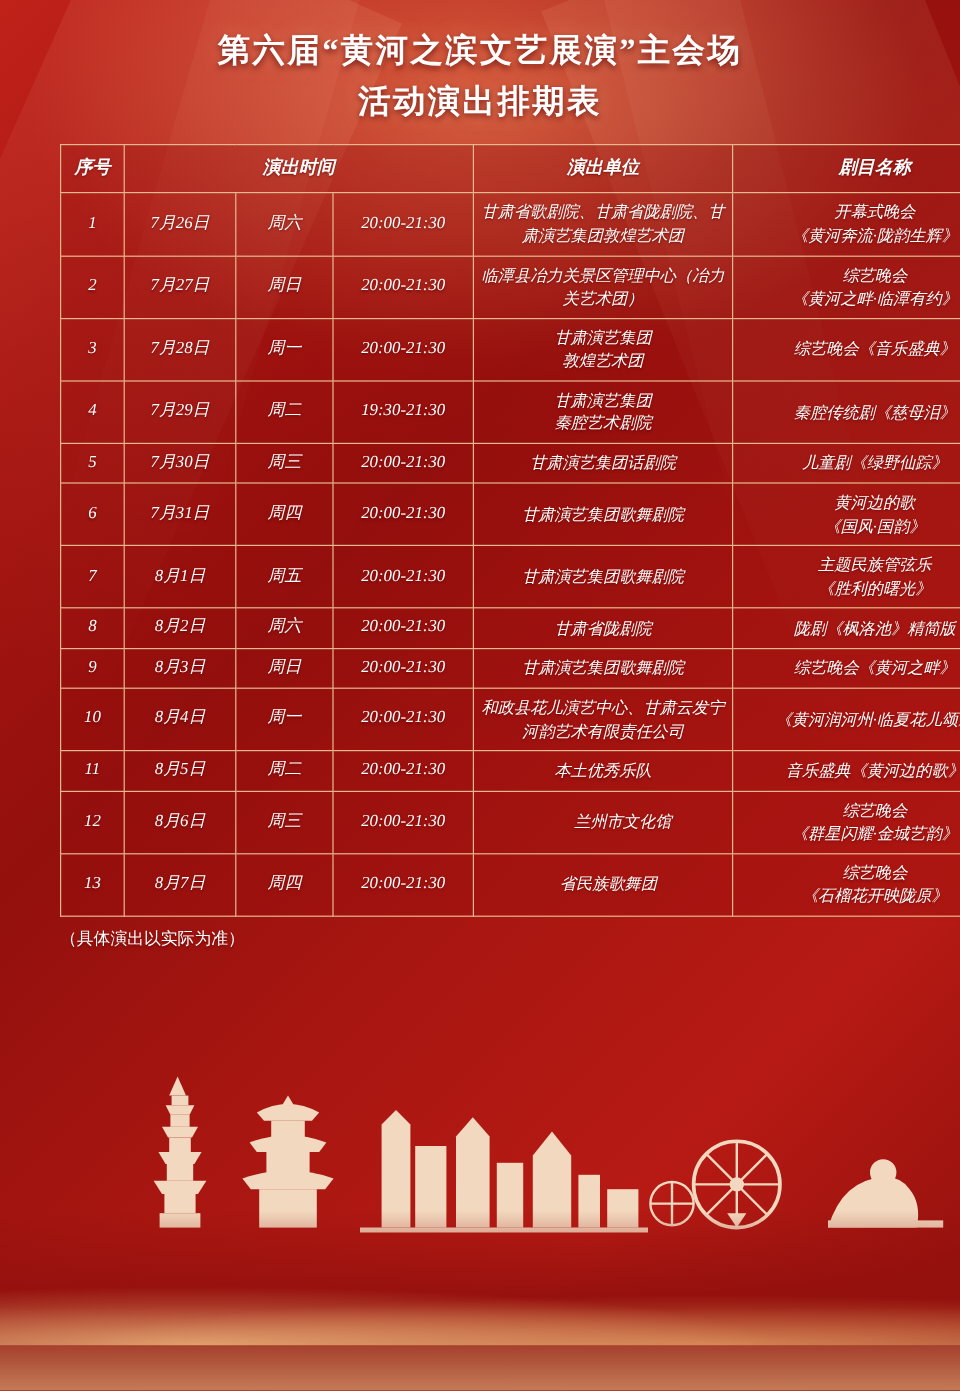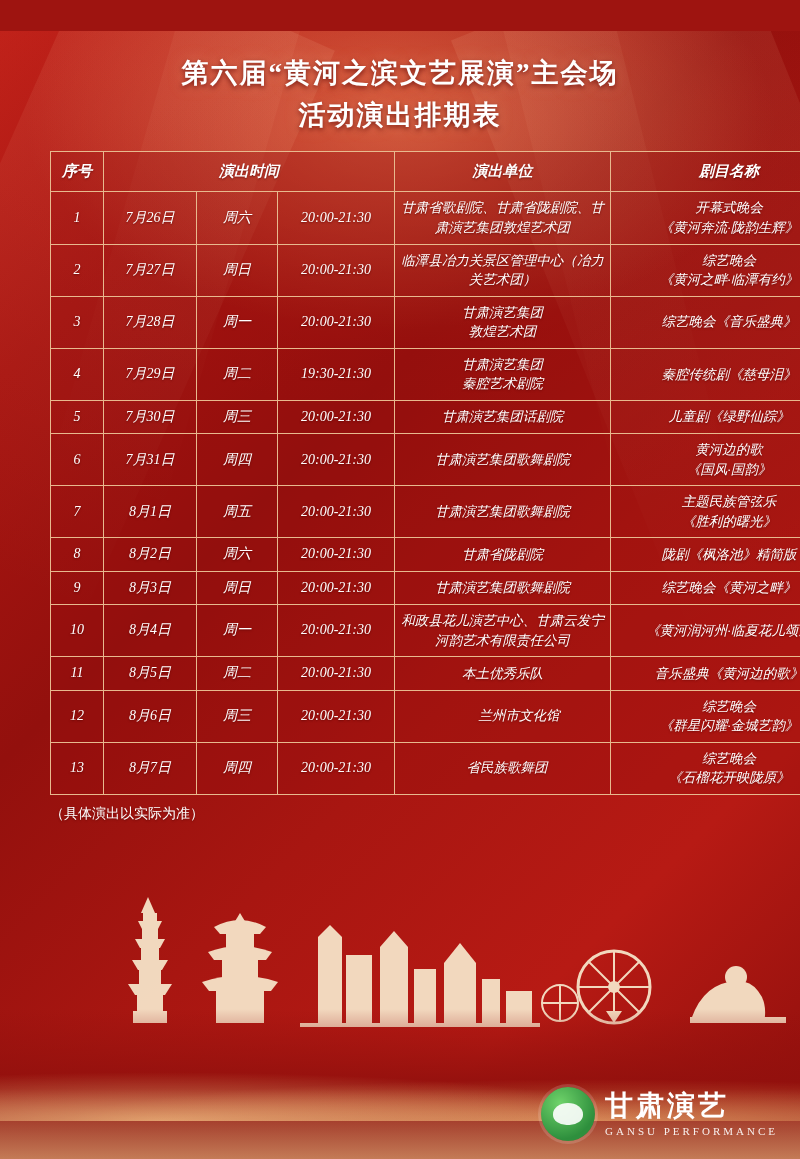--- a/index.html
+++ b/index.html
@@ -8,21 +8,20 @@
     font-family:"Liberation Sans","DejaVu Sans",sans-serif;
     background:#9e1410;
     position:relative;
   }
   .poster{
     position:absolute;inset:0;
     background:
       radial-gradient(ellipse 600px 420px at 50% 6%, rgba(255,120,70,0.30) 0%, rgba(200,30,20,0.05) 60%, rgba(0,0,0,0) 75%),
       linear-gradient(135deg, #c0221a 0%, #a81511 18%, #93100d 38%, #a81611 58%, #b71a14 78%, #8e0f0c 100%);
     overflow:hidden;
-    margin-top:31px;
   }
   
   .ray{position:absolute;opacity:.12;background:linear-gradient(to bottom, rgba(255,200,160,.9), rgba(255,120,60,0));}
   .ray.r1{left:-40px;top:-60px;width:260px;height:620px;transform:rotate(24deg);}
   .ray.r2{left:120px;top:-80px;width:120px;height:560px;transform:rotate(16deg);opacity:.08;}
   .ray.r3{right:-60px;top:-70px;width:300px;height:640px;transform:rotate(-22deg);}
   .ray.r4{right:130px;top:-40px;width:110px;height:520px;transform:rotate(-14deg);opacity:.08;}
   .glow{position:absolute;left:50%;top:-120px;width:760px;height:420px;margin-left:-380px;
         background:radial-gradient(ellipse at center, rgba(255,170,120,.35), rgba(255,120,60,0) 70%);}
 
@@ -288,20 +287,13 @@
         <circle cx="736" cy="126" r="11"></circle>
         <rect x="690" y="166" width="96" height="6"></rect>
       </g>
     </svg>
   </div>
 
   <div class="ground"></div>
   <div class="gold-wave"></div>
   <div class="gold-wave2"></div>
 
-  <div class="logo">
-    <div class="logo-mark"></div>
-    <div class="logo-text">
-      <div class="logo-cn">甘肃演艺</div>
-      <div class="logo-en">GANSU PERFORMANCE</div>
-    </div>
-  </div>
 </div>
 
 </body></html>

